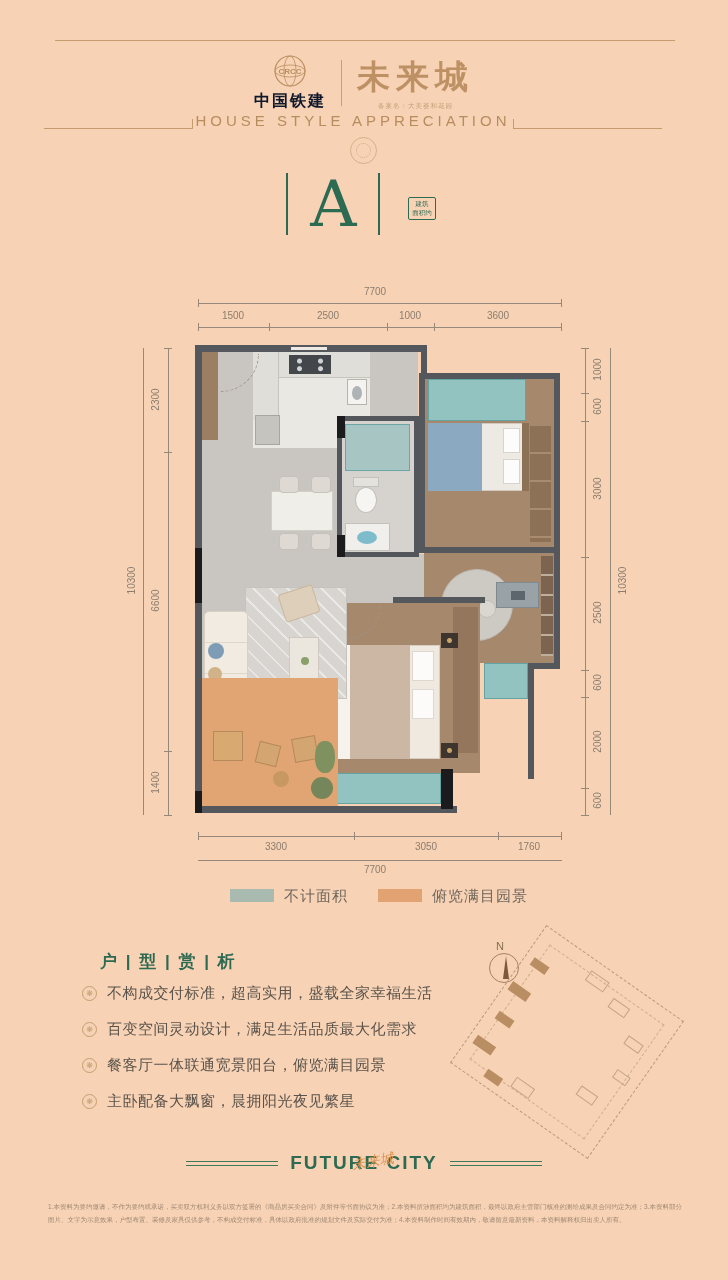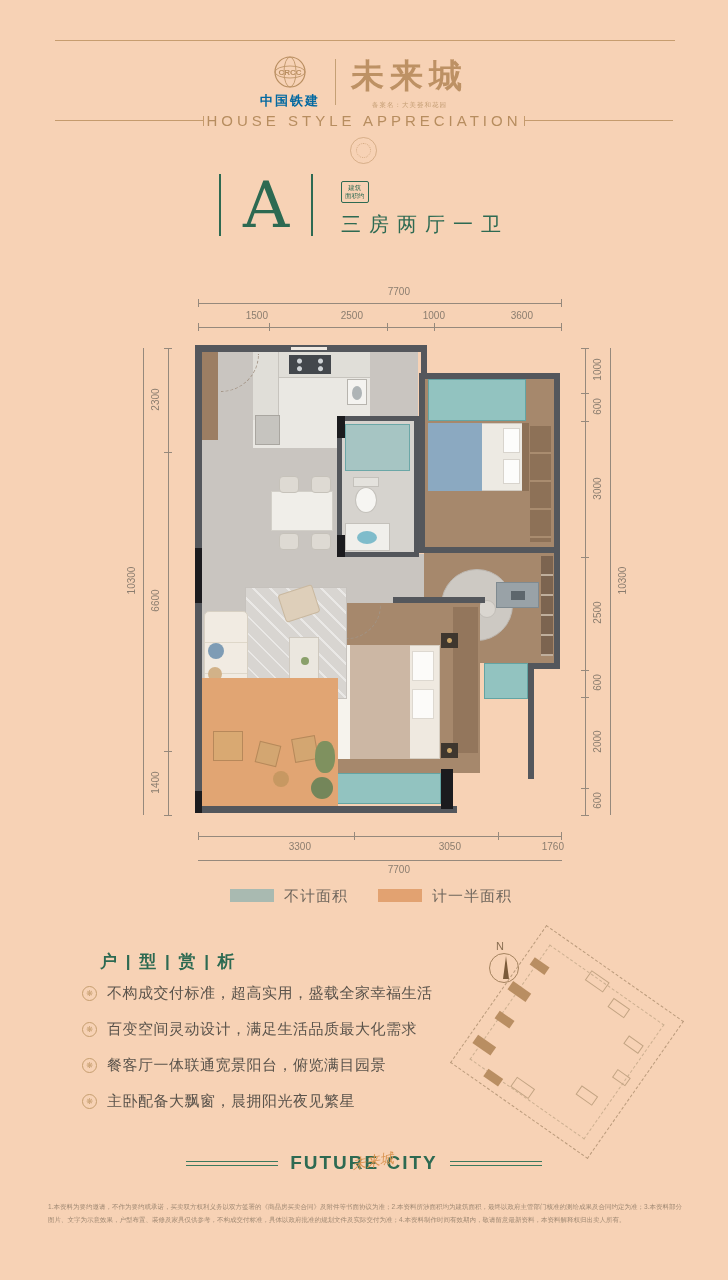--- a/index.html
+++ b/index.html
@@ -7,33 +7,33 @@
   .page { position:relative; width:728px; height:1280px; margin:0 auto;
           background:#f7d2b5; overflow:hidden; }
   .abs { position:absolute; }
   .wall { position:absolute; background:#54575c; }
   .blk  { position:absolute; background:#1b1b1e; }
   .teal { position:absolute; background:#92c3c0; border:1px solid #63a4a3; }
   .wood { position:absolute; background:#a6886c; }
   .dline { position:absolute; background:#96897c; }
   .tickv { position:absolute; width:1px; height:8px; background:#96897c; }
   .tickh { position:absolute; width:8px; height:1px; background:#96897c; }
-  .dim  { position:absolute; width:70px; text-align:right; font-size:10px; color:#8b7d6f; }
+  .dim  { position:absolute; width:70px; text-align:center; font-size:10px; color:#8b7d6f; }
   .vdim { position:absolute; width:60px; text-align:center; font-size:10px; color:#8b7d6f; transform:rotate(-90deg); }
 
   
   .toprule { position:absolute; left:55px; top:40px; width:620px; height:1px; background:#c79d6f; }
   .logorow { position:absolute; left:0; top:54px; width:728px; display:flex; justify-content:center; align-items:center; gap:15px; }
   .crcc { display:flex; flex-direction:column; align-items:center; gap:3px; }
-  .crcc-name { font-size:13px; font-weight:bold; letter-spacing:2px; color:#0369a1; }
+  .crcc-name { font-size:16px; font-weight:bold; letter-spacing:2px; color:#0f172a; }
   .logodiv { width:1px; height:46px; background:#c5a075; }
   .pname { display:flex; flex-direction:column; align-items:center; }
   .pname-main { font-size:33px; font-weight:bold; letter-spacing:6px; color:#bd9164; }
   .pname-sub { font-size:6.5px; letter-spacing:1px; color:#c49d73; margin-top:2px; }
-  .hsarow { position:absolute; left:55px; top:112px; width:618px; display:flex; align-items:center; }
+  .hsarow { position:absolute; left:44px; top:112px; width:618px; display:flex; align-items:flex-end; }
   .hsaline { flex:1; height:1px; background:#c59b6d; }
   .hsatick { width:1px; height:10px; background:#c59b6d; }
   .hsatext { font-size:15px; letter-spacing:4px; color:#b78d5f; padding:0 3px; }
   .ornament { position:absolute; left:350px; top:137px; width:27px; height:27px; border:1px solid rgba(190,146,100,.55); border-radius:50%; }
   .ornament i { position:absolute; left:5px; top:5px; width:15px; height:15px; border:1px dotted rgba(190,146,100,.6); border-radius:50%; }
 
   
   .unitrow { position:absolute; left:0; top:172px; width:728px; display:flex; justify-content:center; align-items:center; gap:14px; }
   .ubar { width:2px; height:62px; background:#2d6a52; }
   .uletter { font-family:"DejaVu Serif", serif; font-size:64px; line-height:1; color:#2d6a52; margin:0 8px; }
@@ -113,21 +113,20 @@
     <div class="ubar"></div>
     <div class="uletter">A</div>
     <div class="ubar"></div>
     <div class="ucol">
       <div class="uarea">
         <div class="ubadge">
           <div>建筑</div>
           <div>面积约</div>
         </div>
       </div>
-      <div class="urooms">三房两厅一卫</div>
     </div>
   </div>
 
   <div class="dim" style="left:340px;top:286px">7700</div>
   <div class="dline" style="left:198px;top:303px;width:364px;height:1px"></div>
   <div class="tickv" style="left:198px;top:299px"></div>
   <div class="tickv" style="left:561px;top:299px"></div>
   <div class="dim" style="left:198px;top:310px">1500</div>
   <div class="dim" style="left:293px;top:310px">2500</div>
   <div class="dim" style="left:375px;top:310px">1000</div>
@@ -275,21 +274,21 @@
     <div class="blk" style="left:0;top:203px;width:7px;height:55px"></div>
     <div class="blk" style="left:142px;top:71px;width:8px;height:22px"></div>
     <div class="blk" style="left:142px;top:190px;width:8px;height:22px"></div>
     <div class="blk" style="left:0;top:446px;width:7px;height:22px"></div>
     <div class="blk" style="left:246px;top:424px;width:12px;height:40px"></div>
   </div>
 
   <div class="sw" style="left:230px;top:889px;background:#a9bab1"></div>
   <span class="legend-label" style="left:284px;top:887px">不计面积</span>
   <div class="sw" style="left:378px;top:889px;background:#e2a271"></div>
-  <span class="legend-label" style="left:432px;top:887px">计一半面积</span>
+  <span class="legend-label" style="left:432px;top:887px">俯览满目园景</span>
 
   <div class="atitle">户 | 型 | 赏 | 析</div>
   <div class="bullets">
     <div class="brow">
       <span class="bicon">❋</span>
       <span class="btext">不构成交付标准，超高实用，盛载全家幸福生活</span>
     </div>
     <div class="brow">
       <span class="bicon">❋</span>
       <span class="btext">百变空间灵动设计，满足生活品质最大化需求</span>

